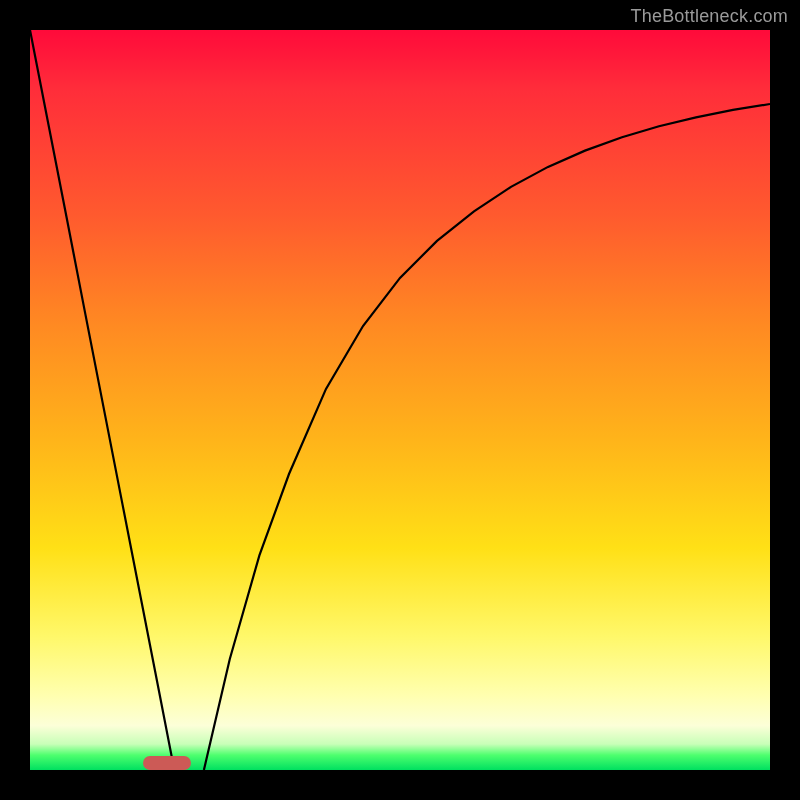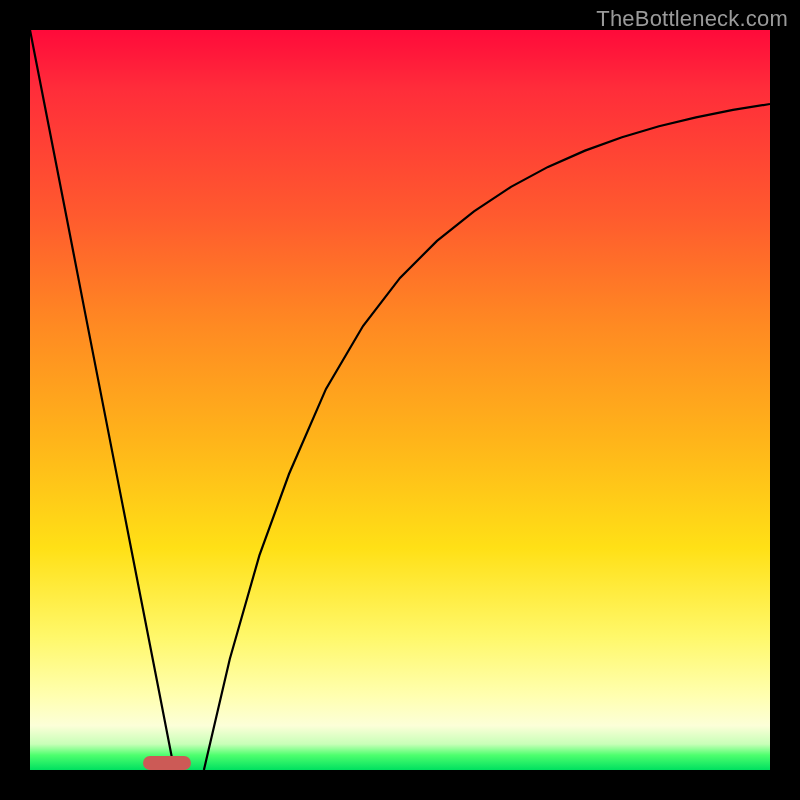--- a/index.html
+++ b/index.html
@@ -55,21 +55,21 @@
   .marker {
     position: absolute;
     background: #cc5a56;
     border-radius: 8px;
   }
   .watermark {
     position: absolute;
     top: 6px;
     right: 12px;
     color: #9a9a9a;
-    font-size: 22px;
+    font-size: 18px;
     font-weight: 500;
     letter-spacing: 0.2px;
     user-select: none;
   }
 </style>
 </head>
 <body>
 
 <div class="frame">
 

